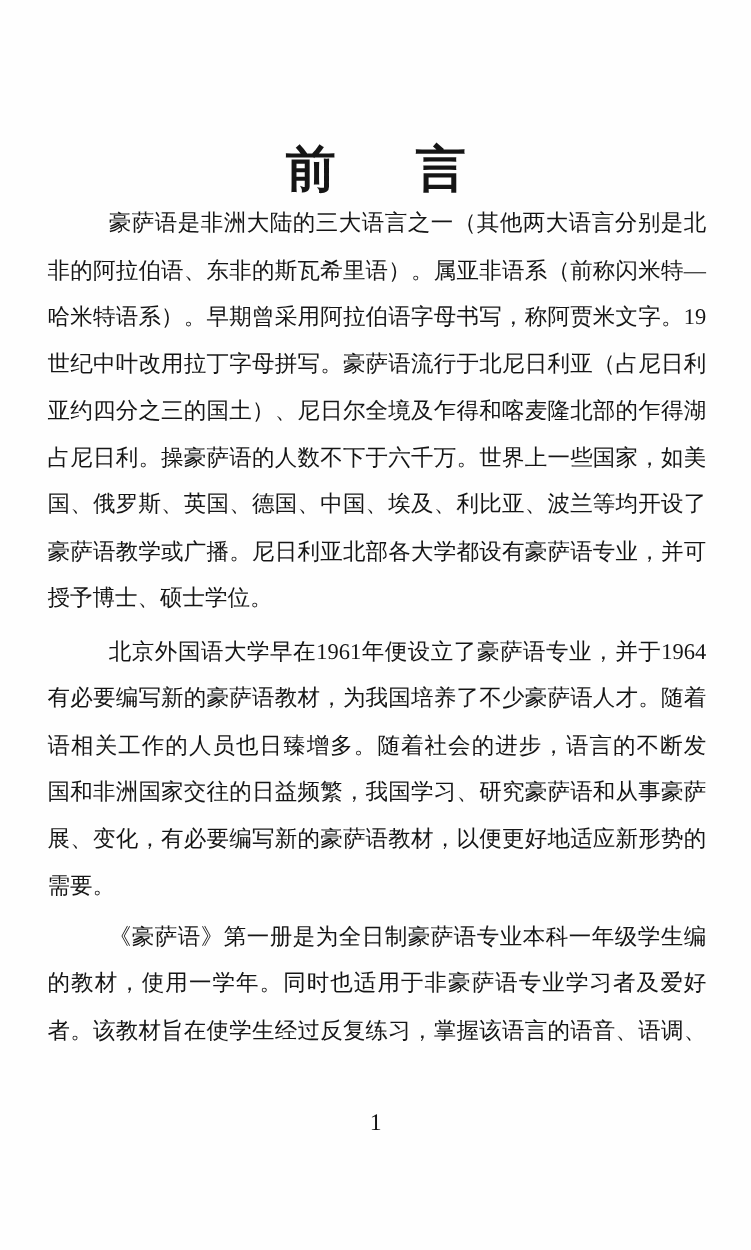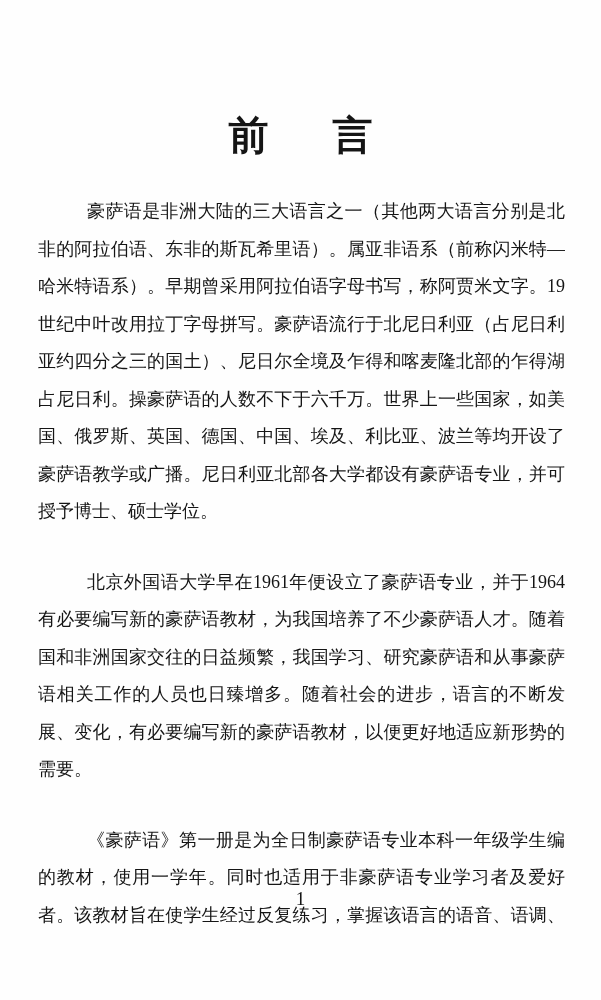--- a/index.html
+++ b/index.html
@@ -37,21 +37,21 @@
   .para { margin: 0; }
   .para.p2 { margin-top: 5px; }
   .para.p3 { margin-top: 3px; }
   .line {
     height: 37.5px;
     text-align: justify;
     text-align-last: justify;
     text-justify: inter-character;
     overflow: hidden;
   }
-  .line.indent { text-indent: 49px; margin-top: 33px; }
+  .line.indent { text-indent: 49px; }
   .line.short { text-align-last: left; }
   .page-number {
     position: absolute;
     top: 885px;
     left: 0;
     width: 100%;
     text-align: center;
     font-size: 19px;
     line-height: 28px;
   }
@@ -73,22 +73,22 @@
       <div class="line">亚约四分之三的国土）、尼日尔全境及乍得和喀麦隆北部的乍得湖</div>
       <div class="line">占尼日利。操豪萨语的人数不下于六千万。世界上一些国家，如美</div>
       <div class="line">国、俄罗斯、英国、德国、中国、埃及、利比亚、波兰等均开设了</div>
       <div class="line">豪萨语教学或广播。尼日利亚北部各大学都设有豪萨语专业，并可</div>
       <div class="line short">授予博士、硕士学位。</div>
     </div>
 
     <div class="para p2">
       <div class="line indent">北京外国语大学早在1961年便设立了豪萨语专业，并于1964年</div>
       <div class="line">有必要编写新的豪萨语教材，为我国培养了不少豪萨语人才。随着中</div>
+      <div class="line">语相关工作的人员也日臻增多。随着社会的进步，语言的不断发</div>
       <div class="line">国和非洲国家交往的日益频繁，我国学习、研究豪萨语和从事豪萨</div>
-      <div class="line">语相关工作的人员也日臻增多。随着社会的进步，语言的不断发</div>
       <div class="line">展、变化，有必要编写新的豪萨语教材，以便更好地适应新形势的</div>
       <div class="line short">需要。</div>
     </div>
 
     <div class="para p3">
       <div class="line indent">《豪萨语》第一册是为全日制豪萨语专业本科一年级学生编写</div>
       <div class="line">的教材，使用一学年。同时也适用于非豪萨语专业学习者及爱好</div>
       <div class="line">者。该教材旨在使学生经过反复练习，掌握该语言的语音、语调、基</div>
     </div>
 

